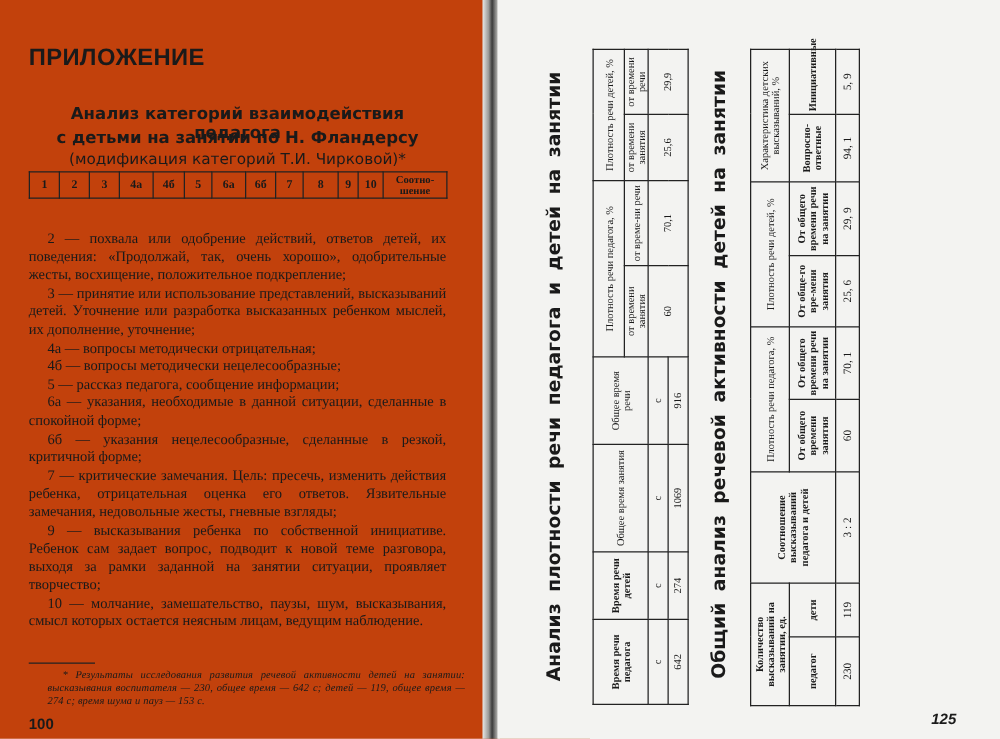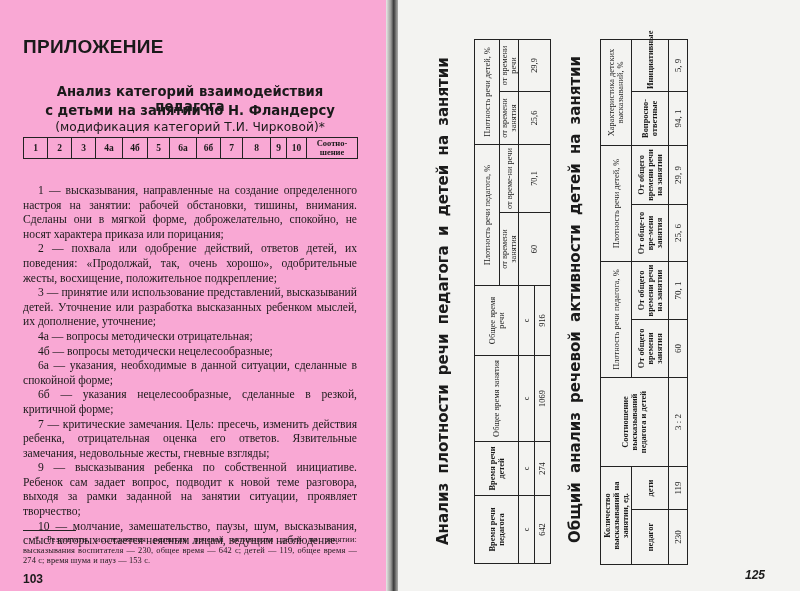--- a/index.html
+++ b/index.html
@@ -3,21 +3,21 @@
 <meta charset="utf-8">
 <style>
   html, body { margin: 0; padding: 0; }
   body {
     width: 800px; height: 591px; position: relative; overflow: hidden;
     background: #f4f4f2;
     font-family: "Liberation Serif", serif;
     color: #1a1a1a;
   }
   .page { position: absolute; top: 0; height: 591px; }
-  #left-page { left: 0; width: 472px; background: #f9a8d4; }
+  #left-page { left: 0; width: 472px; background: #c2410c; }
   #right-page { left: 398px; width: 402px; background: #f3f3f1; }
   #gutter {
     position: absolute; left: 386px; top: 0; width: 14px; height: 591px;
     background: linear-gradient(to right, #e8e8e6 0%, #9a9a98 35%, #3a3a3a 55%, #8a8a88 75%, #dcdcda 100%);
   }
   
   .appendix-title {
     position: absolute; left: 23px; top: 36px;
     font-family: "Liberation Sans", sans-serif; font-weight: bold;
     font-size: 19px; letter-spacing: 0.3px;
@@ -45,23 +45,23 @@
   .body-text {
     position: absolute; left: 23px; top: 184px; width: 334px;
     font-size: 11.6px; line-height: 14.6px; text-align: justify;
   }
   .body-text p { margin: 0; text-indent: 15px; }
   .body-text p.cat-heading { text-indent: 15px; }
   .footnote-rule {
     position: absolute; left: 23px; top: 530px; width: 53px; border-top: 1px solid #222;
   }
   .footnote {
-    position: absolute; left: 23px; top: 535px; width: 334px;
+    position: absolute; left: 38px; top: 535px; width: 334px;
     font-size: 8.4px; line-height: 10.5px; text-align: justify;
-    text-indent: 12px; letter-spacing: 0.15px;
+    text-indent: 12px; letter-spacing: 0.15px; font-style: italic;
   }
   .page-num {
     position: absolute; font-family: "Liberation Sans", sans-serif; font-weight: bold; font-size: 12px;
   }
   #page-num-left { left: 23px; top: 572px; }
   #page-num-right { left: 745px; top: 568px; font-style: italic; }
 
   
   .rot {
     position: absolute; transform-origin: 0 0; transform: rotate(-90deg);
@@ -131,35 +131,35 @@
       <td>7</td>
       <td>8</td>
       <td>9</td>
       <td>10</td>
       <td class="ratio-head">Соотно-шение</td>
     </tr>
   </tbody>
     </table>
 
   <div class="body-text">
-    <p>1 — высказывания, направленные на создание определенного настроя на занятии: рабочей обстановки, тишины, внимания. Сделаны они в мягкой форме, доброжелательно, спокойно, не носят характера приказа или порицания;</p>
     <p>2 — похвала или одобрение действий, ответов детей, их поведения: «Продолжай, так, очень хорошо», одобрительные жесты, восхищение, положительное подкрепление;</p>
     <p>3 — принятие или использование представлений, высказываний детей. Уточнение или разработка высказанных ребенком мыслей, их дополнение, уточнение;</p>
     <p>4а — вопросы методически отрицательная;</p>
     <p>4б — вопросы методически нецелесообразные;</p>
+    <p>5 — рассказ педагога, сообщение информации;</p>
     <p>6а — указания, необходимые в данной ситуации, сделанные в спокойной форме;</p>
     <p>6б — указания нецелесообразные, сделанные в резкой, критичной форме;</p>
     <p>7 — критические замечания. Цель: пресечь, изменить действия ребенка, отрицательная оценка его ответов. Язвительные замечания, недовольные жесты, гневные взгляды;</p>
     <p>9 — высказывания ребенка по собственной инициативе. Ребенок сам задает вопрос, подводит к новой теме разговора, выходя за рамки заданной на занятии ситуации, проявляет творчество;</p>
     <p>10 — молчание, замешательство, паузы, шум, высказывания, смысл которых остается неясным лицам, ведущим наблюдение.</p>
   </div>
 
   <div class="footnote-rule"></div>
   <div class="footnote">* Результаты исследования развития речевой активности детей на занятии: высказывания воспитателя — 230, общее время — 642 с; детей — 119, общее время — 274 с; время шума и пауз — 153 с.</div>
-  <div class="page-num" id="page-num-left">103</div>
+  <div class="page-num" id="page-num-left">100</div>
 </div>
 
 <div id="gutter"></div>
 
 <div id="right-page" class="page"></div>
 
 <div class="rot rot-title" id="t1-title">Анализ плотности речи педагога и детей на занятии</div>
 
 <table class="rot rtable" id="table1">
   <colgroup>

